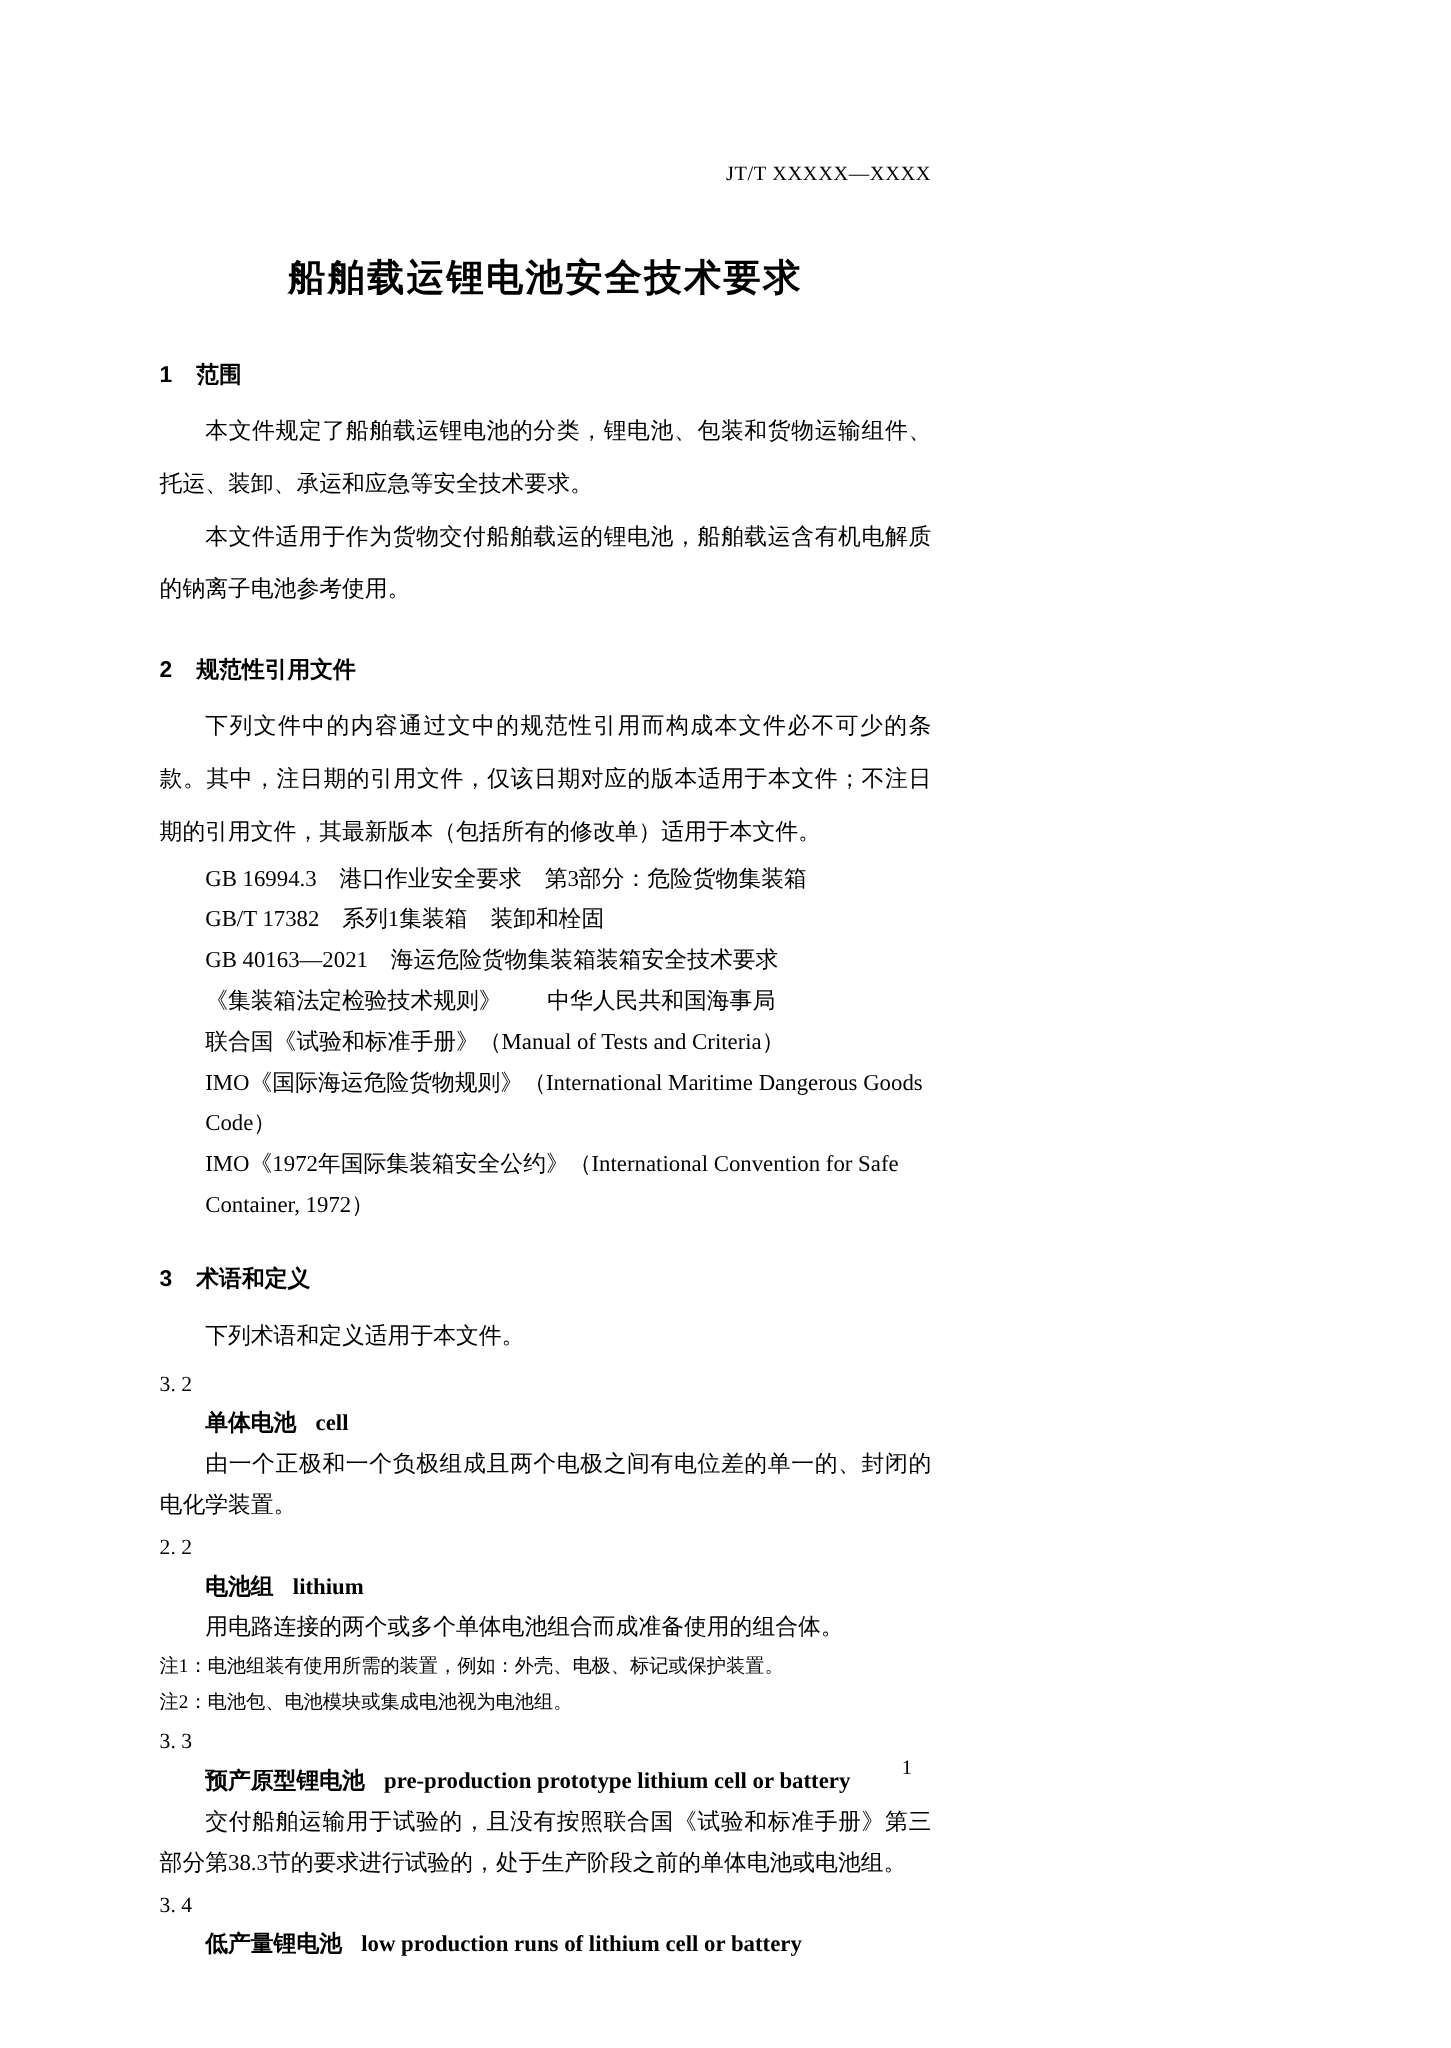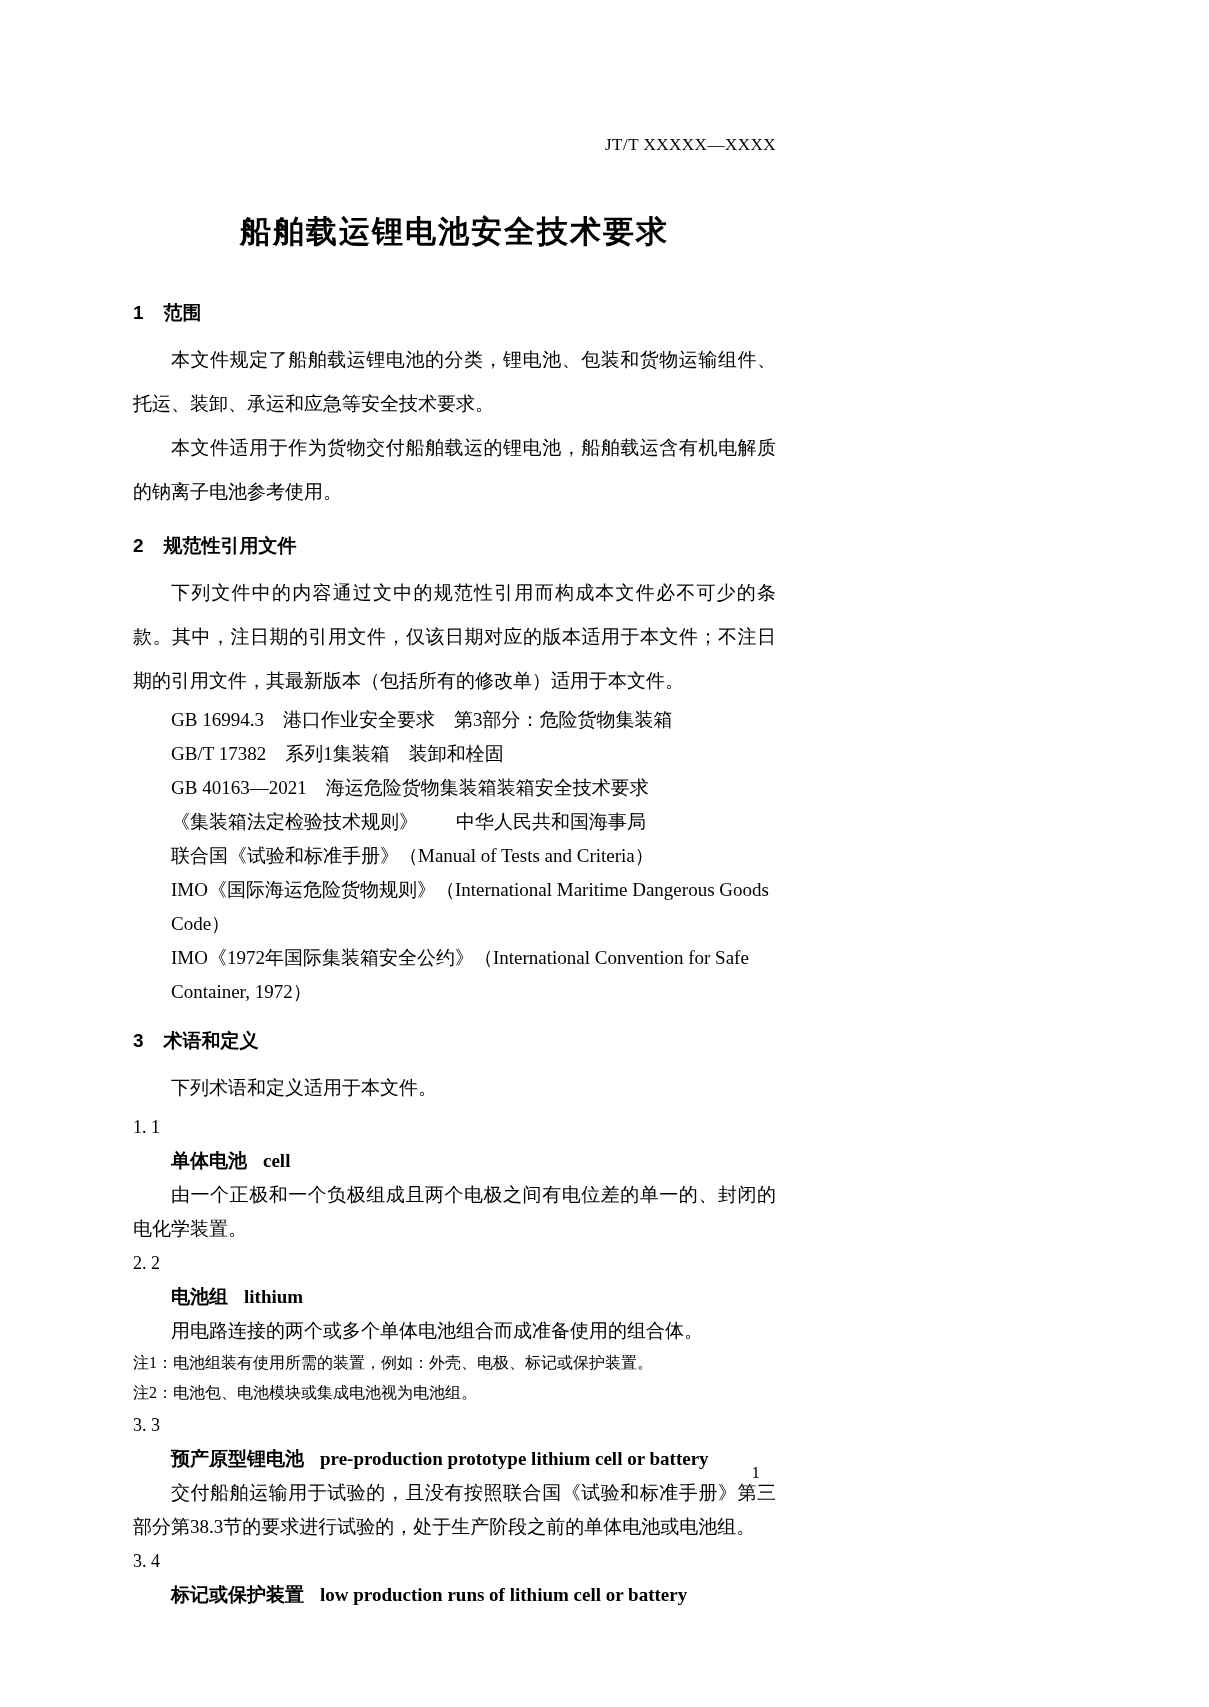--- a/index.html
+++ b/index.html
@@ -23,21 +23,21 @@
   .title {
     margin-top: 56px;
     text-align: center;
     font-size: 31px;
     font-weight: 700;
     letter-spacing: 2px;
     font-family: "Liberation Sans", "DejaVu Sans", sans-serif;
     line-height: 40px;
   }
   .sec-heading {
-    margin-top: 19px;
+    margin-top: 32px;
     font-size: 19px;
     font-weight: 700;
     font-family: "Liberation Sans", "DejaVu Sans", sans-serif;
     line-height: 26px;
   }
   .sec-heading.first { margin-top: 48px; }
   .sec-num { display: inline-block; margin-right: 20px; }
   .body-block { margin-top: 12px; }
   p.body-para {
     font-size: 19px;
@@ -116,21 +116,21 @@
   </div>
 
   <div>
     <div class="sec-heading">
       <span class="sec-num">3</span><span>术语和定义</span>
     </div>
     <div class="body-block">
       <p class="body-para">下列术语和定义适用于本文件。</p>
 
       <div>
-        <div class="term-id">1. 1</div>
+        <div class="term-id">3. 2</div>
         <div class="term-name">
           <span class="term-zh">单体电池</span><span class="term-en">cell</span>
         </div>
         <p class="term-def">由一个正极和一个负极组成且两个电极之间有电位差的单一的、封闭的电化学装置。</p>
       </div>
 
       <div>
         <div class="term-id">2. 2</div>
         <div class="term-name">
           <span class="term-zh">电池组</span><span class="term-en">lithium</span>
@@ -144,21 +144,21 @@
         <div class="term-id">3. 3</div>
         <div class="term-name">
           <span class="term-zh">预产原型锂电池</span><span class="term-en">pre-production prototype lithium cell or battery</span>
         </div>
         <p class="term-def">交付船舶运输用于试验的，且没有按照联合国《试验和标准手册》第三部分第38.3节的要求进行试验的，处于生产阶段之前的单体电池或电池组。</p>
       </div>
 
       <div>
         <div class="term-id">3. 4</div>
         <div class="term-name">
-          <span class="term-zh">标记或保护装置</span><span class="term-en">low production runs of lithium cell or battery</span>
+          <span class="term-zh">低产量锂电池</span><span class="term-en">low production runs of lithium cell or battery</span>
         </div>
       </div>
 
     </div>
   </div>
 
   <div class="page-number">1</div>
 
 </div>
 

